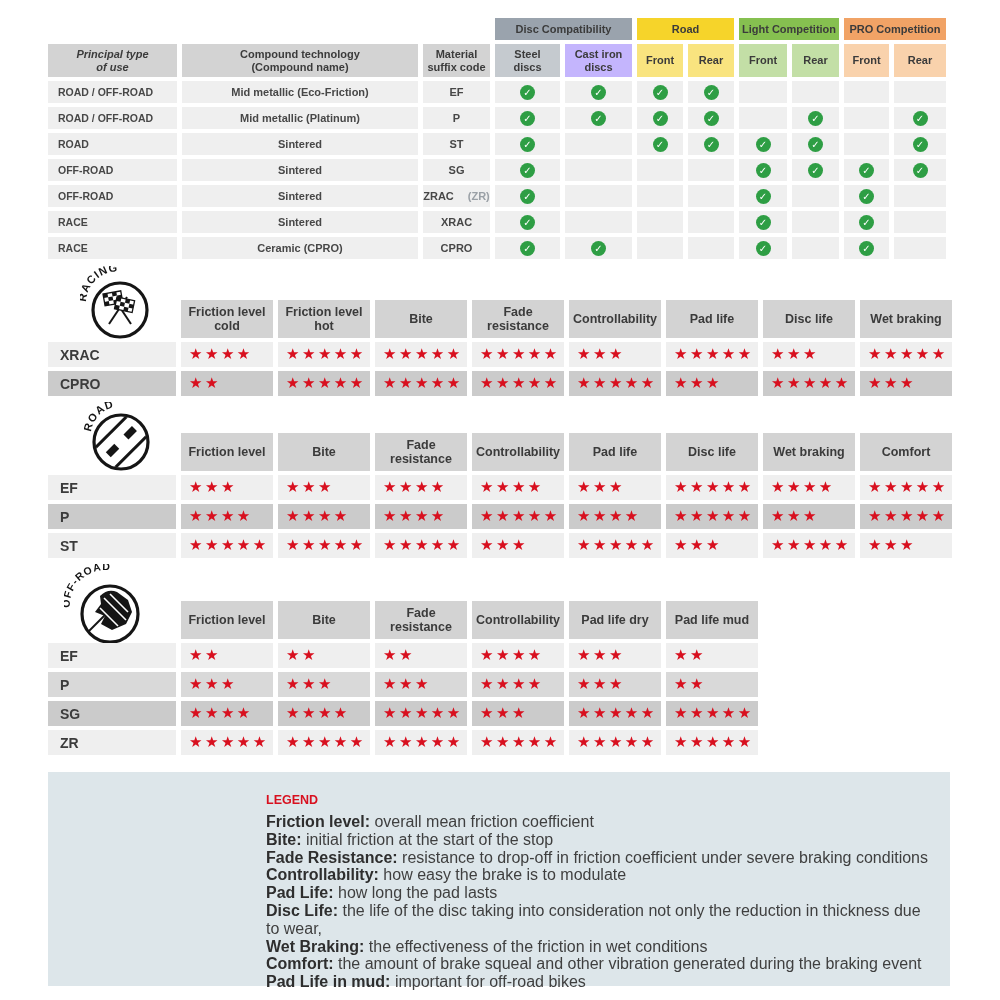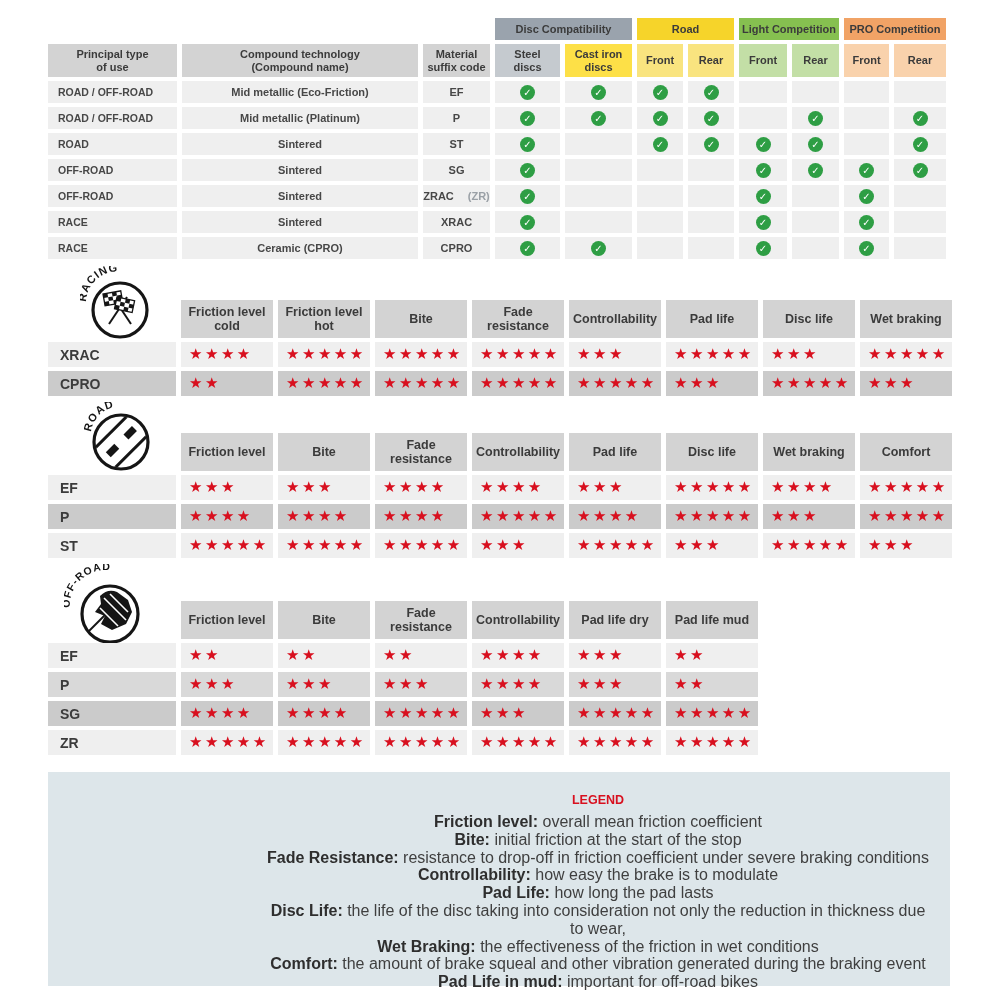--- a/index.html
+++ b/index.html
@@ -38,45 +38,45 @@
   .stars{font-size:15px;letter-spacing:2.5px;line-height:1;
          font-family:"DejaVu Sans",sans-serif;}
 
   
   .sec-icon{position:absolute;}
   .arc-label{font-size:11px;font-weight:bold;letter-spacing:1px;fill:#151515;
              font-family:"Liberation Sans",sans-serif;}
 
   
   .legend{position:absolute;left:48px;top:772px;width:902px;height:214px;}
-  .legend-inner{padding:21px 20px 0 218px;text-align:center;}
+  .legend-inner{padding:21px 20px 0 218px;}
   .legend-title{font-size:12.5px;font-weight:bold;margin:0 0 6px 0;}
   .legend-item{font-size:16px;line-height:17.8px;color:#3f3f3f;}
   .legend-term{font-weight:bold;color:#2e2e2e;}
 </style>
 </head>
 <body>
 
 <div class="page">
 
   <section class="compat" id="compat">
       <div class="ghdr blank" style="grid-column: span 3;"></div>
       <div class="ghdr" style="grid-column: span 2; background: rgb(154, 163, 173);">Disc Compatibility</div>
       <div class="ghdr" style="grid-column: span 2; background: rgb(246, 212, 42);">Road</div>
       <div class="ghdr" style="grid-column: span 2; background: rgb(134, 192, 80);">Light Competition</div>
       <div class="ghdr" style="grid-column: span 2; background: rgb(241, 163, 102);">PRO Competition</div>
-      <div class="chdr" style="background: rgb(211, 211, 211);">Principal type
+      <div class="chdr" style="background: rgb(211, 211, 211); font-style: italic;">Principal type
 of use</div>
       <div class="chdr" style="background: rgb(211, 211, 211);">Compound technology
 (Compound name)</div>
       <div class="chdr" style="background: rgb(211, 211, 211);">Material
 suffix code</div>
       <div class="chdr" style="background: rgb(197, 202, 207);">Steel
 discs</div>
-      <div class="chdr" style="background: #fde047;">Cast iron
+      <div class="chdr" style="background: #c4b5fd;">Cast iron
 discs</div>
       <div class="chdr" style="background: rgb(249, 228, 127);">Front</div>
       <div class="chdr" style="background: rgb(249, 228, 127);">Rear</div>
       <div class="chdr" style="background: rgb(195, 223, 166);">Front</div>
       <div class="chdr" style="background: rgb(195, 223, 166);">Rear</div>
       <div class="chdr" style="background: rgb(249, 210, 172);">Front</div>
       <div class="chdr" style="background: rgb(249, 210, 172);">Rear</div>
       <div class="cell use">ROAD / OFF-ROAD</div>
       <div class="cell">Mid metallic (Eco-Friction)</div>
       <div class="cell">

